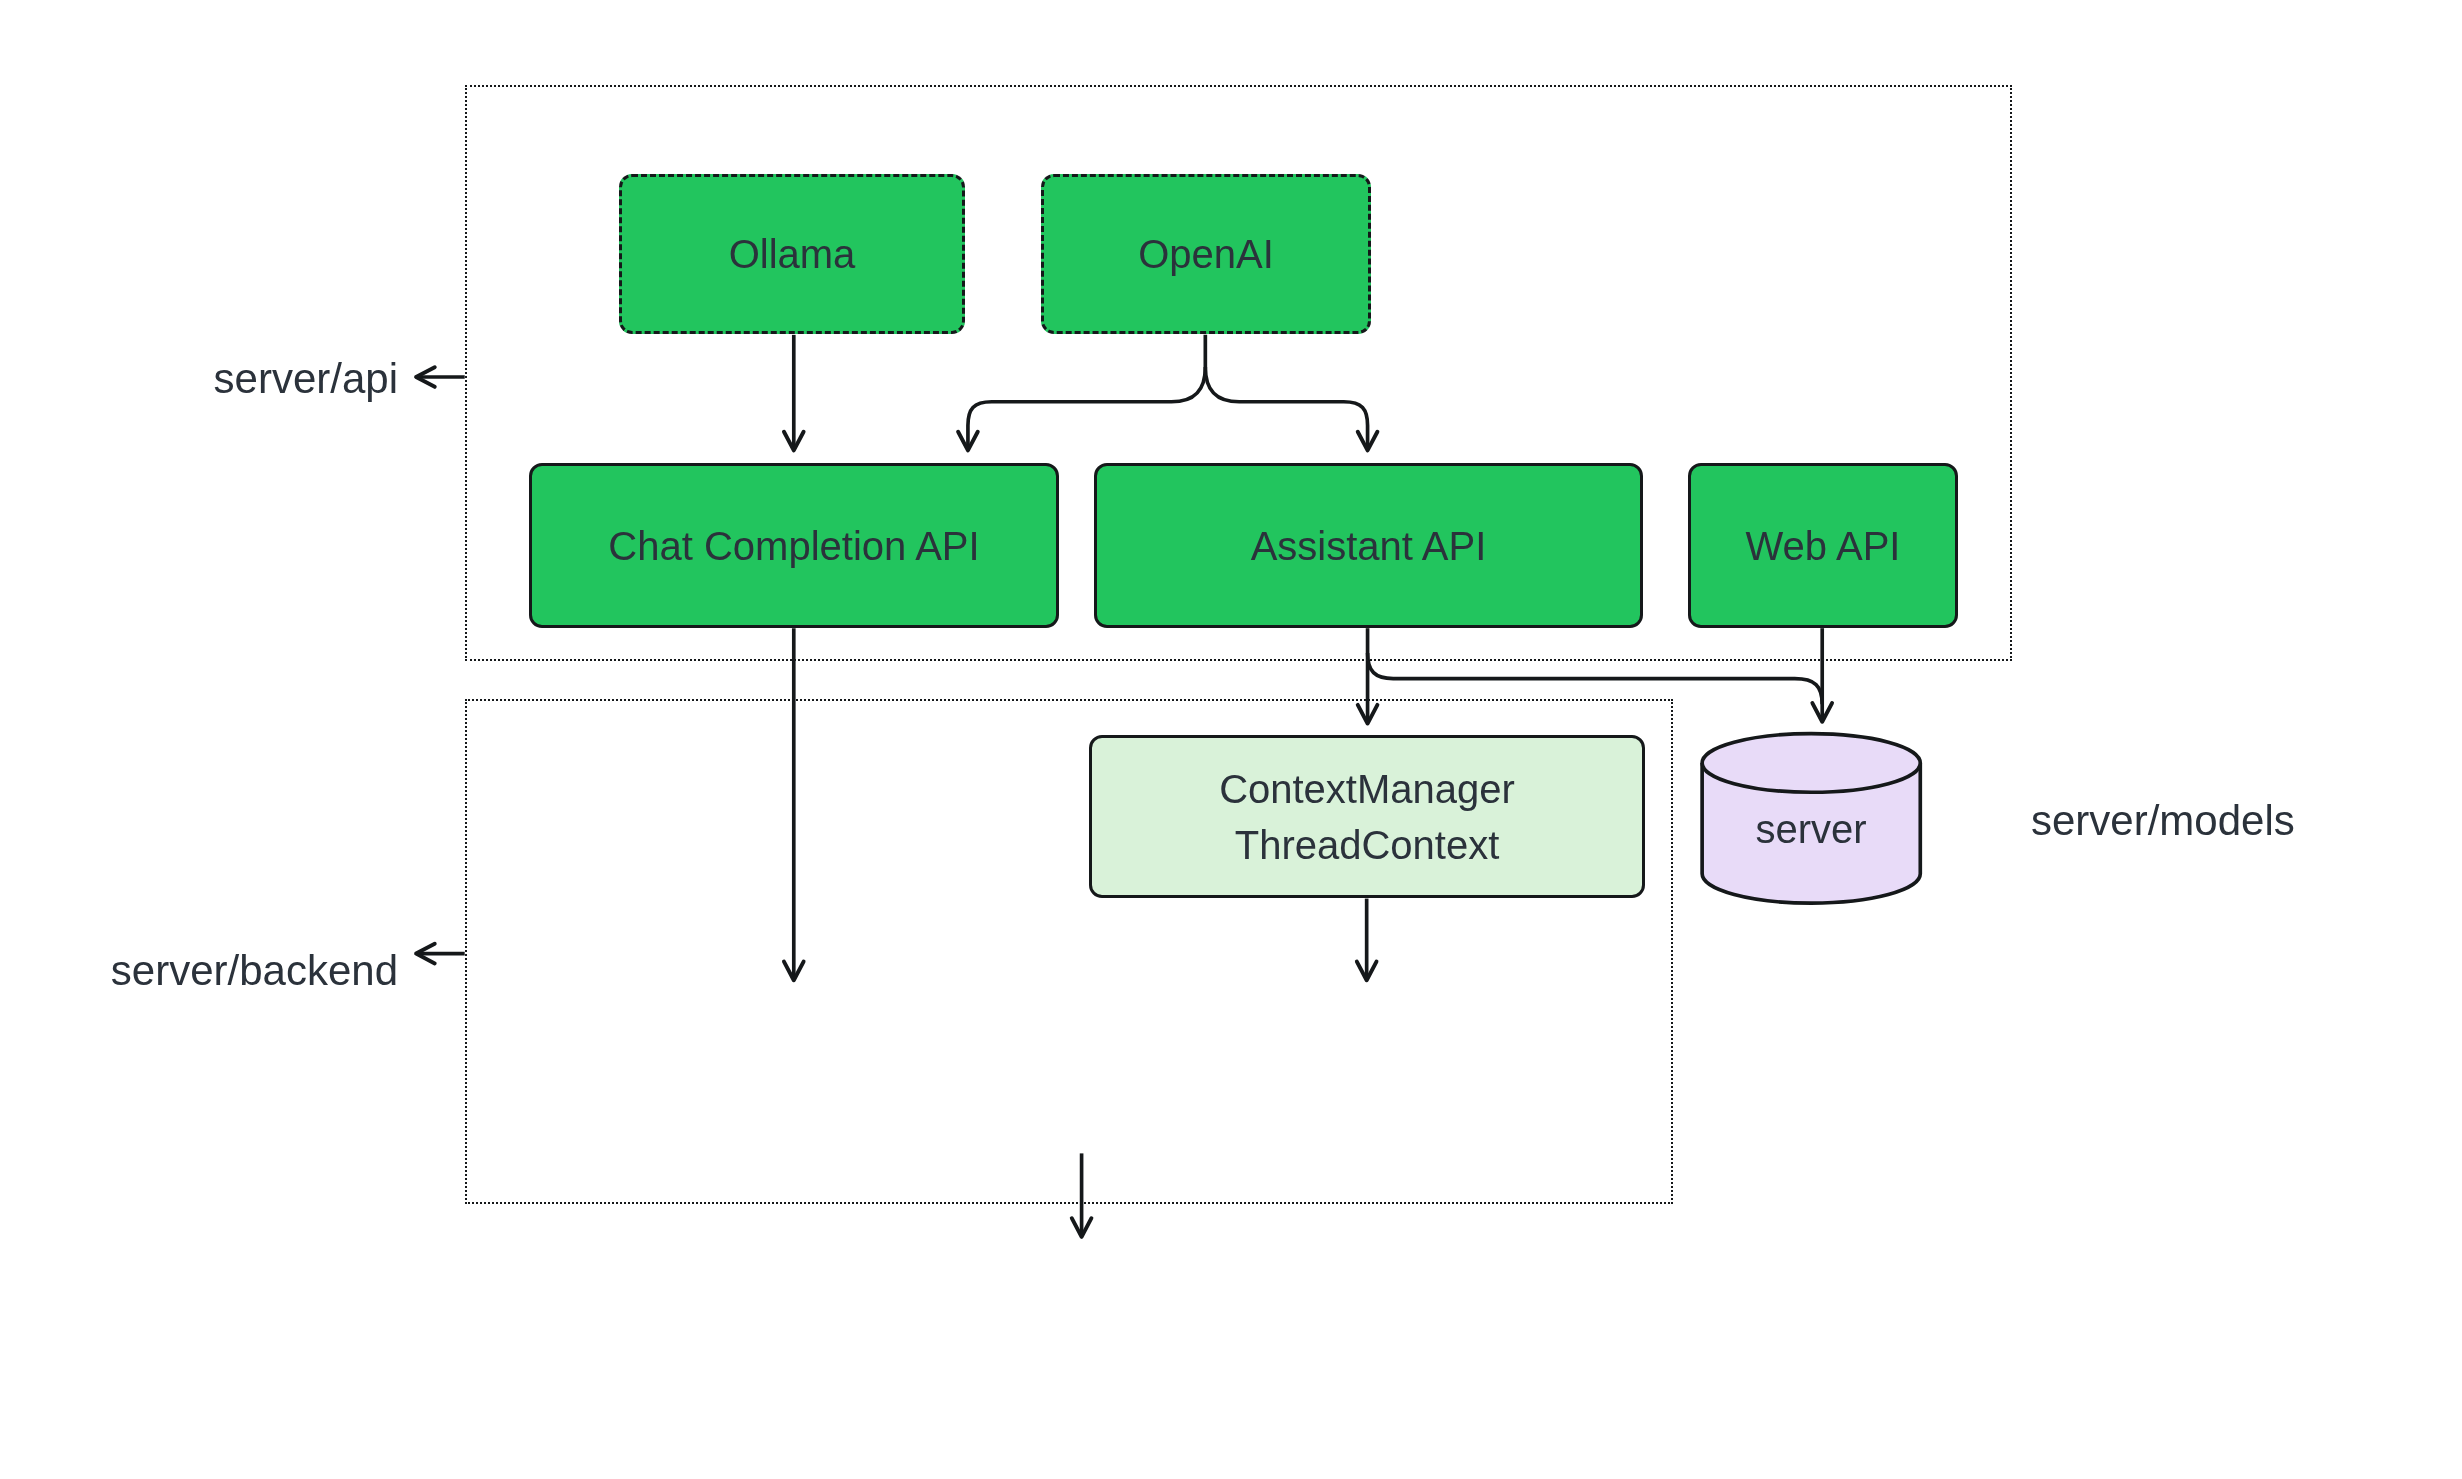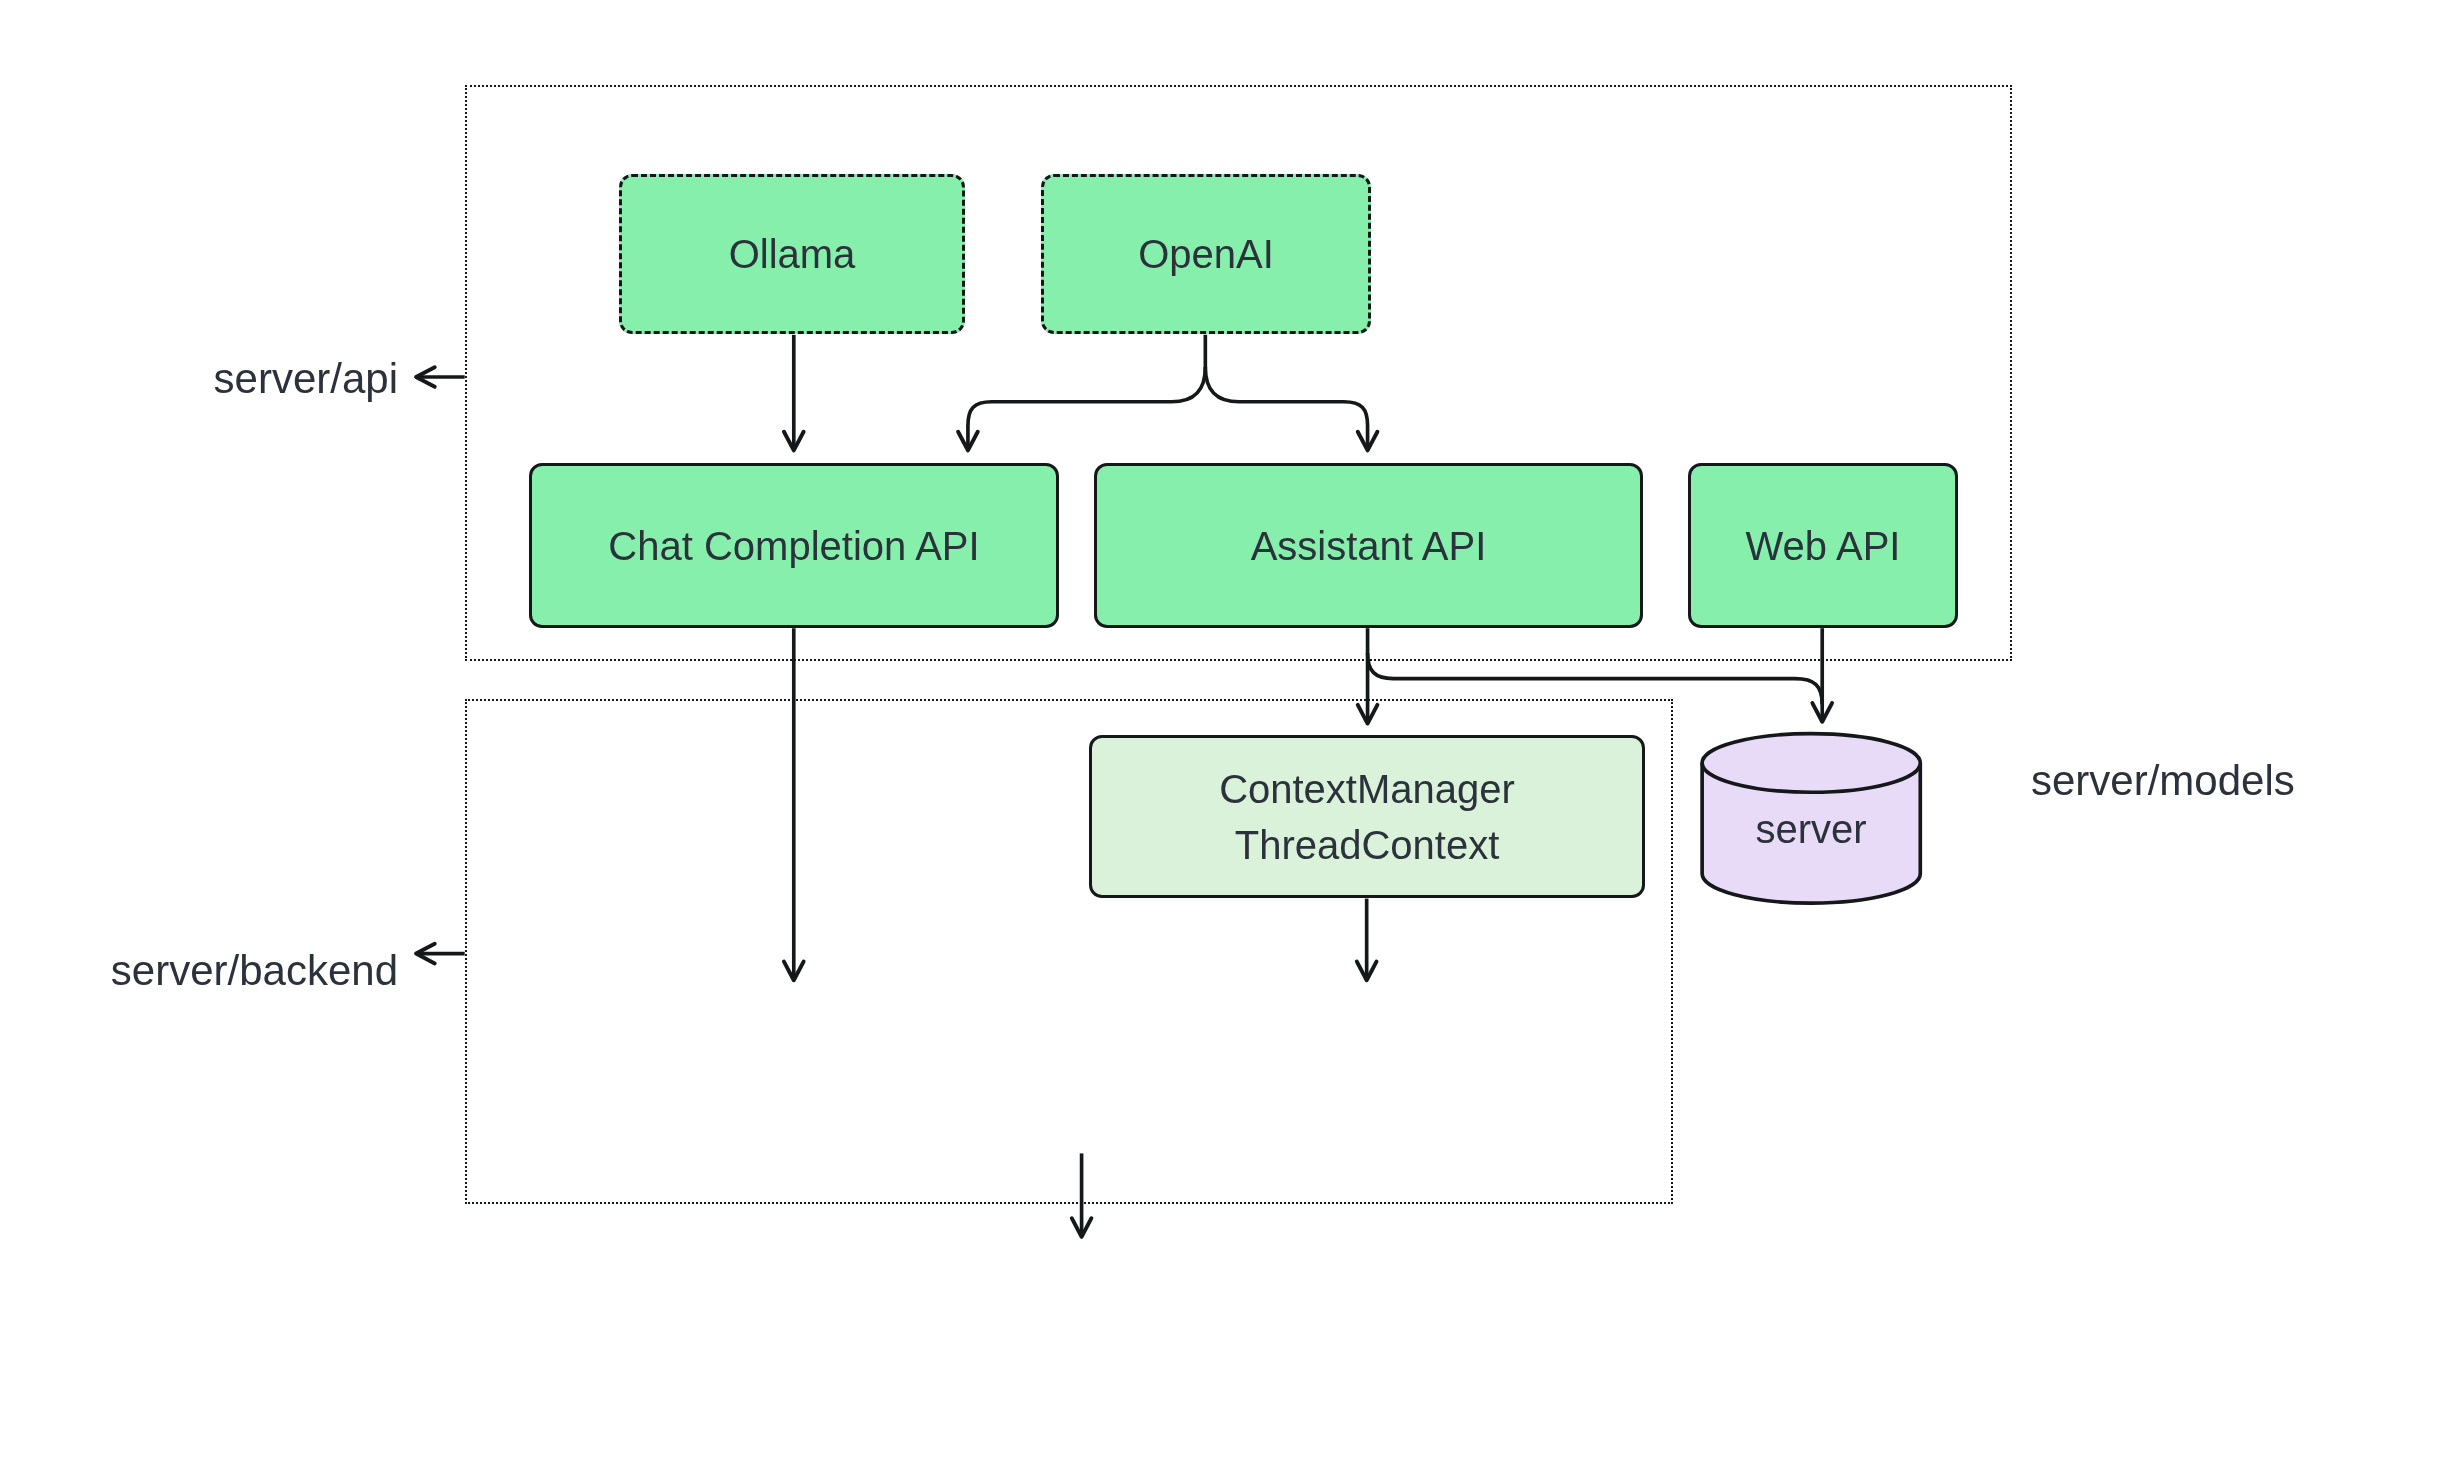--- a/index.html
+++ b/index.html
@@ -24,21 +24,21 @@
 
   
   .edges-svg { position: absolute; left: 0; top: 0; width: 2462px; height: 1480px; }
 
   
   .node {
     position: absolute;
     box-sizing: border-box;
     border: 3.7px solid #15181a;
     border-radius: 13px;
-    background: #86efac;
+    background: #22c55e;
     display: flex;
     align-items: center;
     justify-content: center;
     text-align: center;
     font-size: 40px;
     line-height: 1.4;
     color: #2b323b;
   }
   .node-dashed { border-style: dashed; }
 
@@ -65,21 +65,21 @@
   .side-label {
     position: absolute;
     font-size: 42px;
     color: #2b323b;
     height: 57px;
     display: flex;
     align-items: center;
   }
   .label-server-api     { left: 128px;  top: 350px;  width: 270px; justify-content: flex-end; }
   .label-server-backend { left: 50px;   top: 925px; width: 348px; justify-content: flex-end; margin-top: 17px; }
-  .label-server-models  { left: 2031px; top: 752px;  width: 385px; justify-content: flex-start; }
+  .label-server-models  { left: 2031px; top: 792px;  width: 385px; justify-content: flex-start; }
 </style>
 </head>
 <body>
 
 <div class="canvas">
 
   <div class="container-box container-api"></div>
   <div class="container-box container-backend"></div>
 
   <svg class="edges-svg" viewBox="0 0 2686 1614" xmlns="http://www.w3.org/2000/svg">

